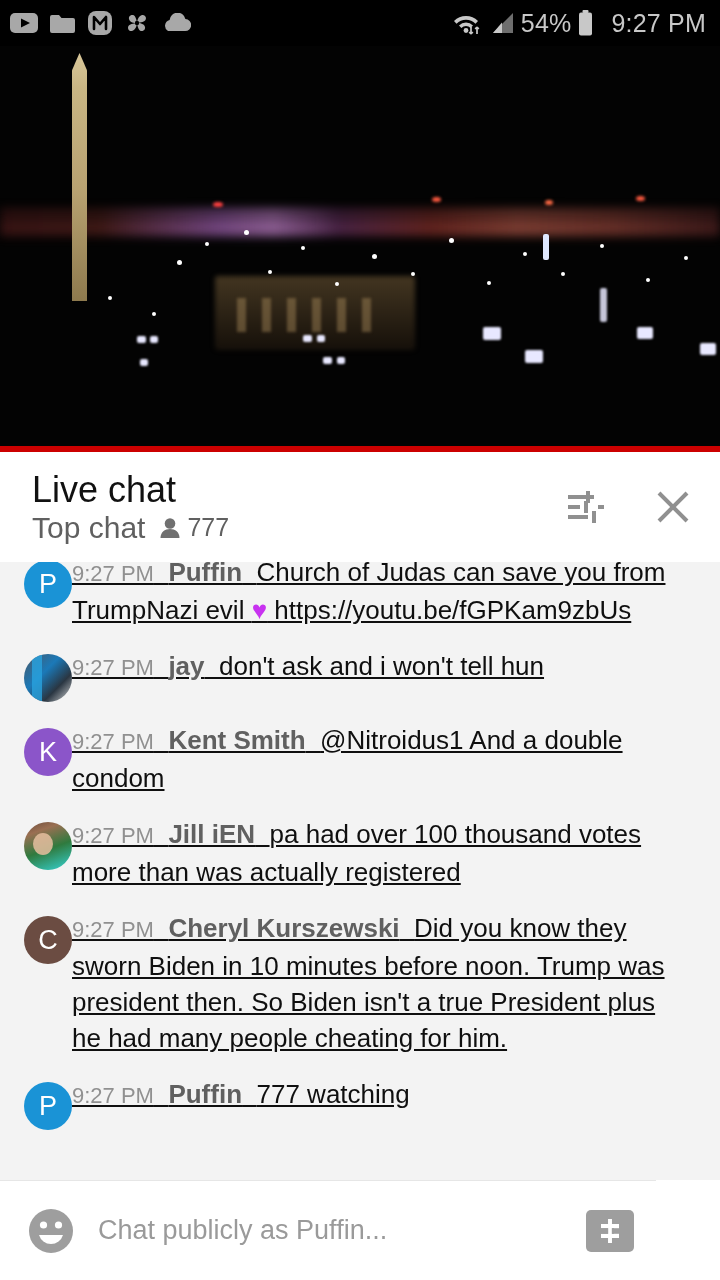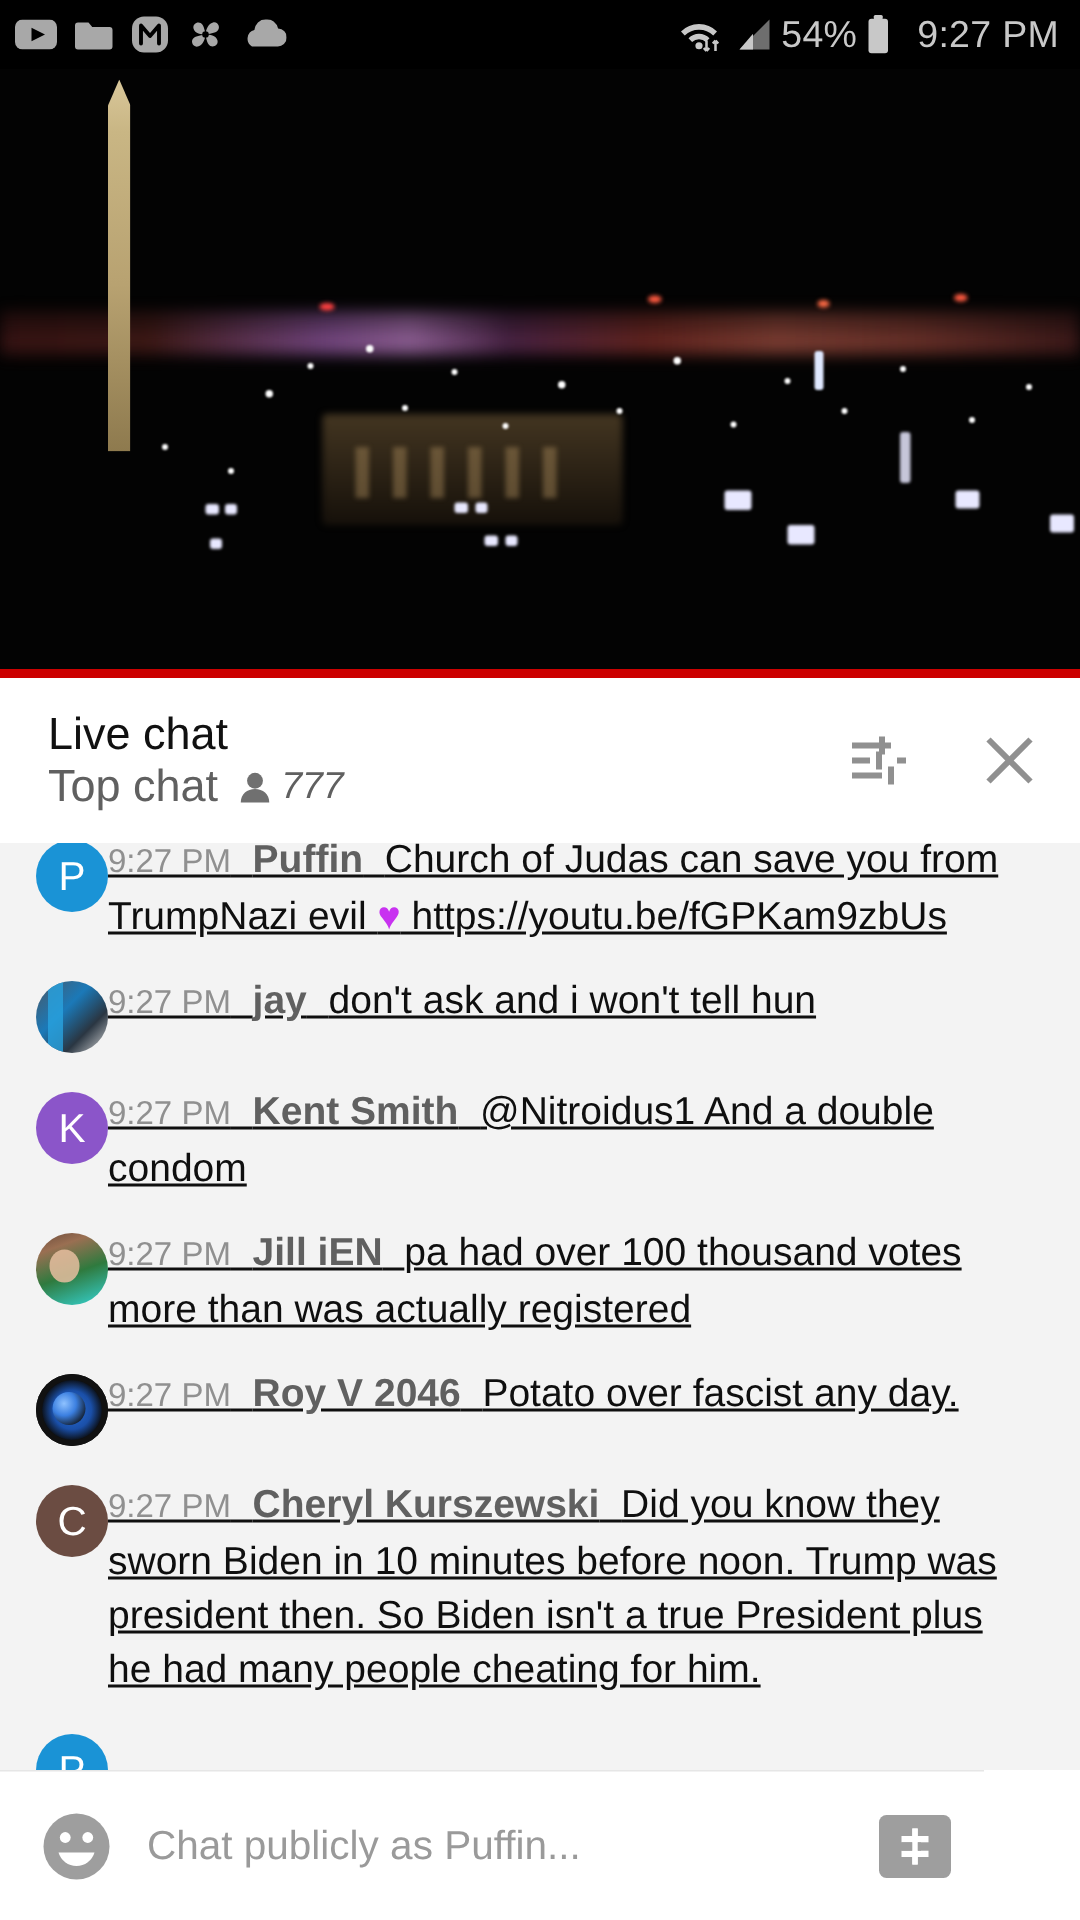--- a/index.html
+++ b/index.html
@@ -63,24 +63,24 @@
   #video-progress{
     position:absolute; left:0; bottom:0; width:720px; height:6px; background:#cc0000;
   }
 
   
   #chat-header{
     position:absolute; top:452px; left:0; width:720px; height:110px;
     background:#fff; display:flex; align-items:center; padding:0 26px 0 32px;
   }
   #chat-header-text{ display:flex; flex-direction:column; gap:5px; }
-  #live-chat-title{ font-size:30px; color:#111; font-weight:400; line-height:1; }
+  #live-chat-title{ font-size:36px; color:#111; font-weight:400; line-height:1; }
   #chat-subrow{ display:flex; align-items:center; gap:14px; }
   #top-chat-label{ font-size:30px; color:#606060; line-height:1; }
-  #viewer-count-wrap{ display:flex; align-items:center; gap:6px;font-style:italic; }
+  #viewer-count-wrap{ display:flex; align-items:center; gap:6px; }
   #viewer-count{ font-size:25px; color:#606060; line-height:1; }
   #chat-header-actions{ margin-left:auto; display:flex; align-items:center; gap:44px; }
 
   
   #chat-list{
     position:absolute; top:562px; left:0; width:720px; height:618px;
     background:#f3f3f3; overflow:hidden;
   }
   .chat-message{
     display:flex; padding:10px 22px 10px 24px; align-items:flex-start;
@@ -296,39 +296,36 @@
     </div>
   </div>
 
   <div class="chat-message">
     <div class="avatar av-jill"></div>
     <div class="msg-body">
       <span class="msg-time">9:27 PM</span>&nbsp;&nbsp;<span class="msg-author">Jill iEN</span>&nbsp;&nbsp;<span class="msg-text">pa had over 100 thousand votes more than was actually registered</span>
     </div>
   </div>
 
-  <div class="chat-message">
-    <div class="avatar av-roy"></div>
-    <div class="msg-body">
-      <span class="msg-time">9:27 PM</span>&nbsp;&nbsp;<span class="msg-author">Roy V 2046</span>&nbsp;&nbsp;<span class="msg-text">Potato over fascist any day.</span>
-    </div>
-  </div>
 
   <div class="chat-message">
     <div class="avatar" style="background:#6b4c42;">
       <span>C</span>
     </div>
     <div class="msg-body">
       <span class="msg-time">9:27 PM</span>&nbsp;&nbsp;<span class="msg-author">Cheryl Kurszewski</span>&nbsp;&nbsp;<span class="msg-text">Did you know they sworn Biden in 10 minutes before noon. Trump was president then. So Biden isn't a true President plus he had many people cheating for him.</span>
     </div>
   </div>
 
   <div class="chat-message">
     <div class="avatar" style="background:#1a93d6;">
       <span>P</span>
+    </div>
+    <div class="msg-body">
+      <span class="msg-time">9:27 PM</span>&nbsp;&nbsp;<span class="msg-author">Puffin</span>&nbsp;&nbsp;<span class="msg-text">777 watching</span>
     </div>
   </div>
 
 </div>
 
 <div id="chat-input-bar">
   <button class="icon-btn">
     <svg width="50" height="50" viewBox="0 0 50 50">
       <circle cx="25" cy="25" r="22" fill="#9e9e9e"></circle>
       <circle cx="17.5" cy="19" r="3.6" fill="#fff"></circle>

